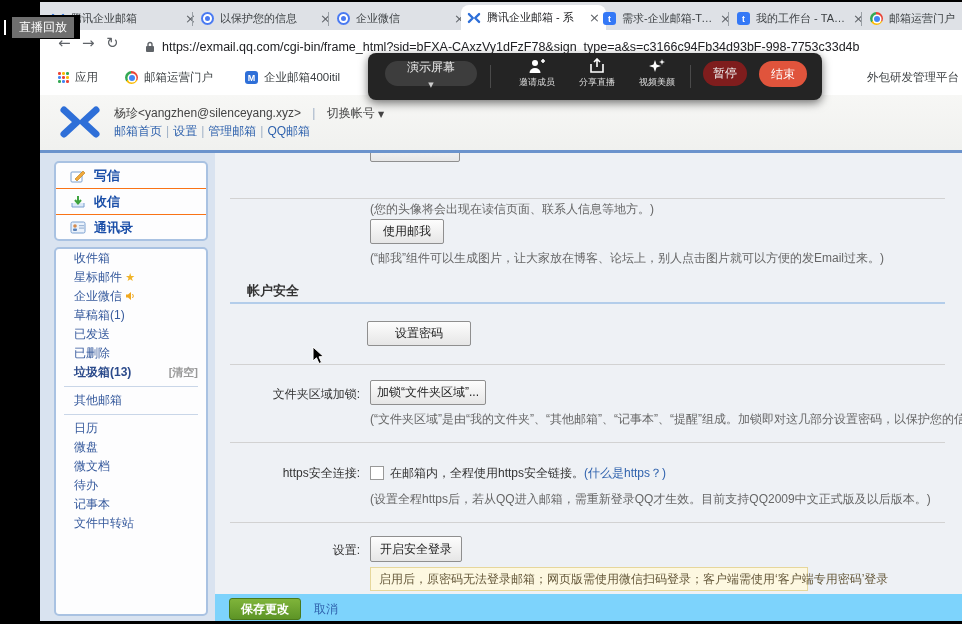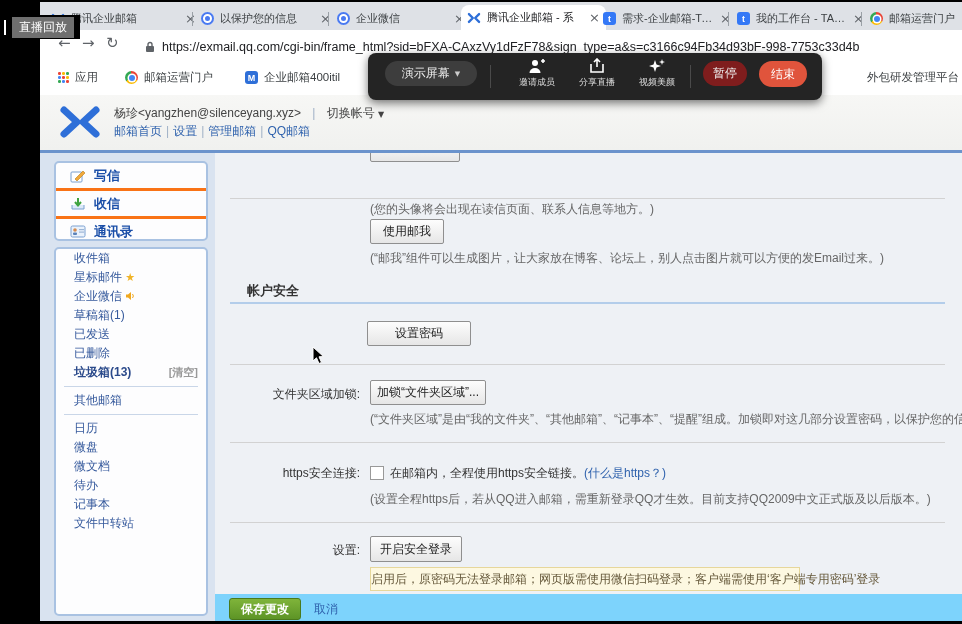--- a/index.html
+++ b/index.html
@@ -28,21 +28,21 @@
      background:#fff;display:flex;align-items:center;gap:7px;padding:0 10px;}
   #urltext{font-size:12.5px;color:#202124;white-space:nowrap;overflow:hidden;}
   #bookmarks-row{left:0;top:61px;width:922px;height:32px;background:#fff;border-bottom:1px solid #e0e0e0;}
   .bm{position:absolute;top:7px;display:flex;align-items:center;gap:6px;font-size:11.5px;color:#3c4043;white-space:nowrap;}
   .apps-dot{width:11px;height:11px;position:relative;}
   .apps-dot i{position:absolute;width:2.6px;height:2.6px;border-radius:50%;background:#ea4335;}
   
   #share{left:368px;top:53px;width:454px;height:47px;background:#242424;border-radius:8px;
      box-shadow:0 3px 10px rgba(0,0,0,.55);z-index:30;}
   .pill{position:absolute;border-radius:14px;display:flex;align-items:center;justify-content:center;
-     font-size:12px;color:#eee;}
+     font-size:12px;color:#eee;flex-direction:column;}
   #present-pill{left:17px;top:8px;width:92px;height:25px;background:#3d3d3d;gap:5px;}
   .tsep{position:absolute;top:12px;width:1px;height:23px;background:#4a4a4a;}
   .tool-item{position:absolute;top:5px;width:52px;display:flex;flex-direction:column;align-items:center;gap:2px;}
   .tool-item .lbl{font-size:9px;color:#ddd;white-space:nowrap;}
   #pause-pill{left:335px;top:8px;width:44px;height:25px;background:#7f1d1d;}
   #end-pill{left:391px;top:8px;width:48px;height:26px;background:#e0543c;color:#fff;border-radius:15px;}
   .caret{font-family:"DejaVu Sans",sans-serif;font-size:7px;color:#ccc;}
   
   #live-chip{left:0;top:15px;height:24px;display:flex;align-items:center;gap:6px;z-index:40;background:#000;padding:0 0 0 4px;}
   #live-bar{width:2px;height:15px;background:#fff;}
@@ -51,40 +51,40 @@
   #mailhead{left:0;top:93px;width:922px;height:55px;background:linear-gradient(#f7f7f5,#f0f1ef);}
   #mh-account{position:absolute;left:74px;top:10px;font-size:12px;color:#444;}
   #mh-links{position:absolute;left:74px;top:28px;font-size:12px;color:#2f62ad;}
   #mh-links .sep{color:#9fb0c6;margin:0 4px;}
   #blue-line{left:0;top:148px;width:922px;height:3px;background:#6b93cc;}
   #pagebody{left:0;top:151px;width:922px;height:468px;background:#d9e3f0;}
   .sidebox{position:absolute;left:14px;width:150px;background:#fdfdfe;border:2px solid #a9c2e2;border-radius:5px;}
   #sb1{top:8px;height:76px;}
   #sb2{top:94px;height:365px;}
   .action-row{height:25px;display:flex;align-items:center;gap:8px;padding-left:14px;
-     font-size:13px;font-weight:bold;color:#1b4fa8;border-bottom:3px solid #f97316;}
+     font-size:13px;font-weight:bold;color:#1b4fa8;border-bottom:1px solid #f97316;}
   .action-row:last-child{border-bottom:none;}
   .folder{height:19px;line-height:19px;padding-left:18px;font-size:12px;color:#35599c;position:relative;}
   .folder.bold{font-weight:bold;color:#2b4a8b;}
   .folder .right{position:absolute;right:8px;color:#999;font-size:11px;}
   .fdivider{height:1px;background:#c9d6e8;margin:4px 8px;}
   .star{color:#f0b429;font-family:"DejaVu Sans",sans-serif;font-size:11px;}
   #content{position:absolute;left:175px;top:0px;width:747px;height:441px;background:#eef1f5;overflow:hidden;}
   .cdiv{position:absolute;left:15px;width:715px;height:1px;background:#d2d2d2;}
   .note{position:absolute;font-size:12px;color:#666;white-space:nowrap;}
   .gbtn{position:absolute;background:linear-gradient(#fdfdfd,#e6e6e6);border:1px solid #8f8f8f;
      border-radius:2px;font-size:12px;color:#222;display:flex;align-items:center;justify-content:center;}
   .flabel{position:absolute;font-size:12px;color:#333;text-align:right;width:120px;}
   #sec-title{position:absolute;left:32px;top:129px;font-size:13px;font-weight:bold;color:#333;}
   #sec-underline{position:absolute;left:15px;top:149px;width:715px;height:2px;background:#b3cdea;}
   #https-check{position:absolute;left:155px;top:313px;width:12px;height:12px;background:#fff;border:1px solid #999;}
   #https-text{position:absolute;left:175px;top:312px;font-size:12px;color:#333;}
   #https-text a{color:#2f62ad;text-decoration:none;}
   #notice-box{position:absolute;left:155px;top:414px;width:428px;height:22px;background:#fdf8e1;
-     border:1px solid #e6d79b;font-size:12px;color:#65583a;line-height:22px;white-space:nowrap;}
+     border:1px solid #e6d79b;font-size:12px;color:#65583a;line-height:22px;padding-left:8px;white-space:nowrap;}
   #bottombar{position:absolute;left:175px;top:441px;width:747px;height:27px;background:#7dd3fc;}
   #savebtn{position:absolute;left:14px;top:4px;width:70px;height:20px;border-radius:3px;
      background:linear-gradient(#7fb43a,#5d9426);border:1px solid #4a7a1c;color:#fff;
      font-size:12px;font-weight:bold;display:flex;align-items:center;justify-content:center;}
   #cancel-link{position:absolute;left:99px;top:7px;font-size:12px;color:#2f62ad;}
   #cursor{position:absolute;left:272px;top:193px;z-index:50;}
   .icon-font{font-family:"DejaVu Sans",sans-serif;}
 </style>
 </head>
 <body>

